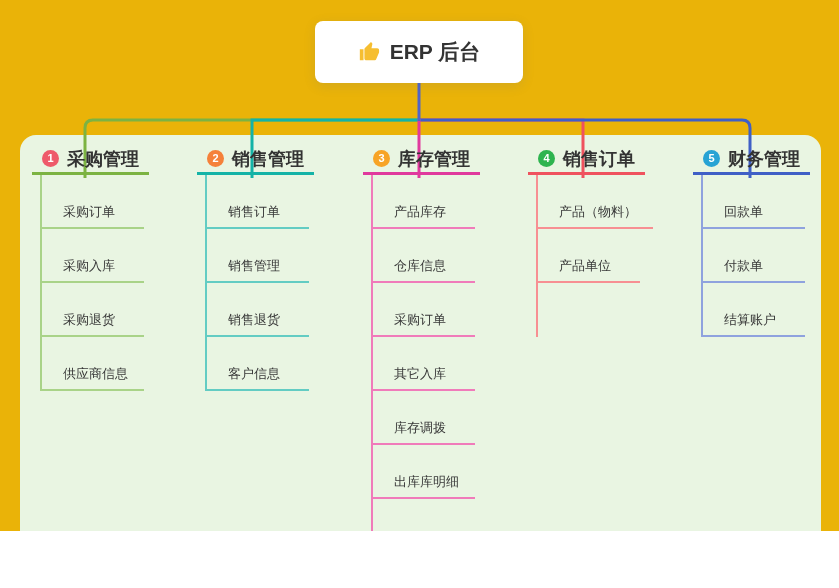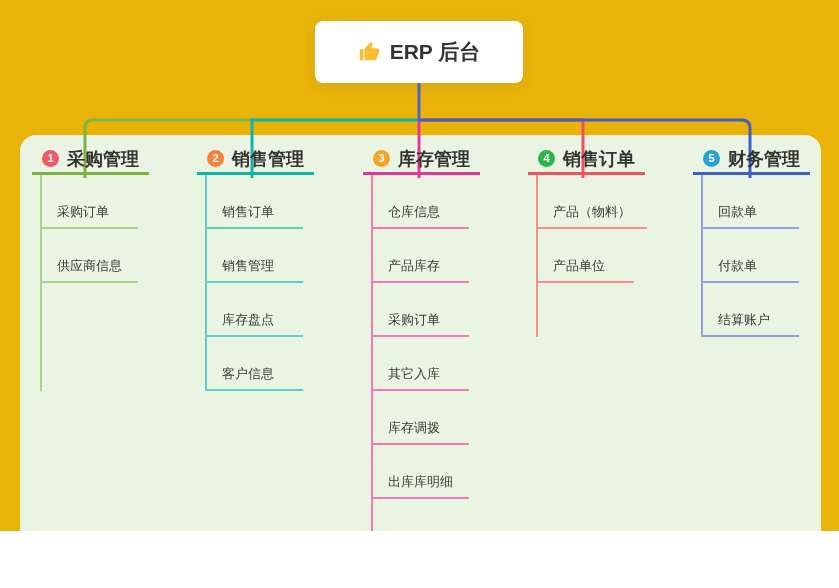--- a/index.html
+++ b/index.html
@@ -21,21 +21,21 @@
                 padding-left:10px;box-sizing:border-box;
                 border-bottom:3px solid var(--line);}
   .branch-title .label{font-size:18px;font-weight:600;color:#333;white-space:nowrap;}
   .badge{width:17px;height:17px;min-width:17px;border-radius:50%;background:var(--badge);
          color:#fff;font-size:11px;font-weight:700;line-height:17px;text-align:center;}
 
   .children{position:relative;margin-left:8px;}
   .vline{position:absolute;left:0;top:0;width:2px;background:var(--subline);}
   .child-row{height:54px;display:flex;align-items:flex-end;}
   .child-label{display:inline-block;white-space:nowrap;font-size:13px;color:#383838;
-               padding:0 16px 6px 17px;min-width:65px;
+               padding:0 16px 6px 23px;min-width:65px;
                border-bottom:2px solid var(--subline);}
 </style>
 </head>
 <body>
 
 <div class="stage">
 
   <div class="panel"></div>
 
   <svg class="connectors">
@@ -58,59 +58,65 @@
     <div class="branch-title">
       <span class="badge">1</span>
       <span class="label">采购管理</span>
     </div>
     <div class="children">
       <div class="vline" style="height:216px;"></div>
       <div class="child-row">
           <span class="child-label">采购订单</span>
         </div>
       <div class="child-row">
+          <span class="child-label">采购入库</span>
+        </div>
+      <div class="child-row">
+          <span class="child-label">采购退货</span>
+        </div>
+      <div class="child-row">
           <span class="child-label">供应商信息</span>
         </div>
     </div>
   </div>
 
   <div class="branch" style="left: 197px; --badge: #f5813a; --line: #14b3a7; --subline: #63ccc3;">
     <div class="branch-title">
       <span class="badge">2</span>
       <span class="label">销售管理</span>
     </div>
     <div class="children">
       <div class="vline" style="height:216px;"></div>
       <div class="child-row">
           <span class="child-label">销售订单</span>
         </div>
       <div class="child-row">
           <span class="child-label">销售管理</span>
         </div>
       <div class="child-row">
-          <span class="child-label">库存盘点</span>
+          <span class="child-label">销售退货</span>
         </div>
       <div class="child-row">
           <span class="child-label">客户信息</span>
         </div>
     </div>
   </div>
 
   <div class="branch" style="left: 363px; --badge: #f7a426; --line: #e0399d; --subline: #f07bba;">
     <div class="branch-title">
       <span class="badge">3</span>
       <span class="label">库存管理</span>
     </div>
     <div class="children">
       <div class="vline" style="height:378px;"></div>
       <div class="child-row">
-          <span class="child-label">仓库信息</span>
+          <span class="child-label">产品库存</span>
         </div>
       <div class="child-row">
-          <span class="child-label">产品库存</span>
+          <span class="child-label">仓库信息</span>
         </div>
       <div class="child-row">
           <span class="child-label">采购订单</span>
         </div>
       <div class="child-row">
           <span class="child-label">其它入库</span>
         </div>
       <div class="child-row">
           <span class="child-label">库存调拨</span>
         </div>

